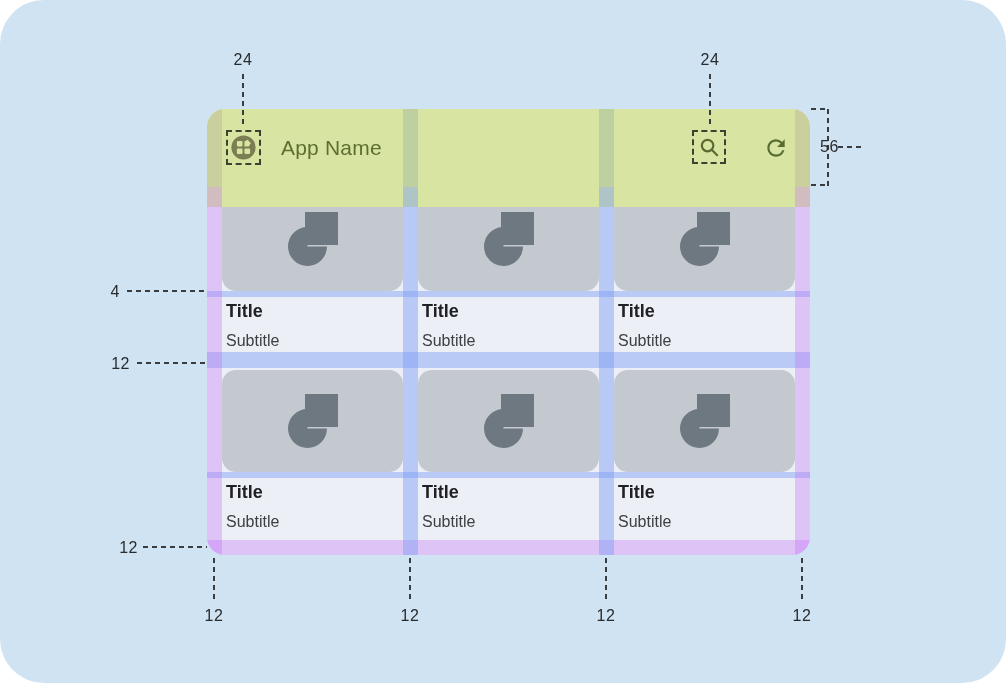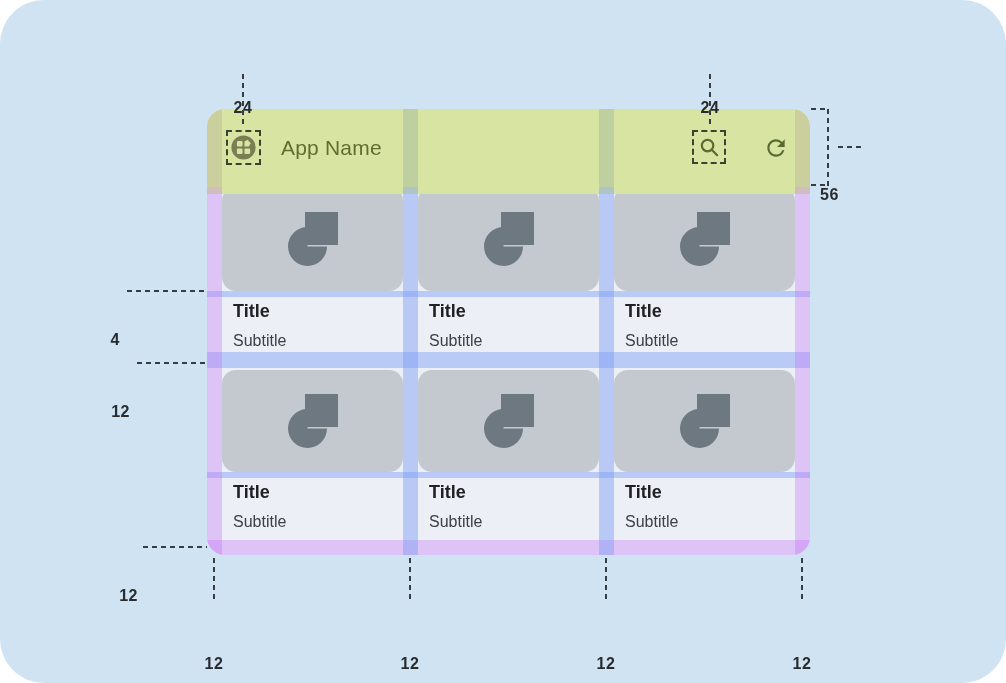--- a/index.html
+++ b/index.html
@@ -1,45 +1,45 @@
 <!DOCTYPE html>
 <html><head>
 <meta charset="utf-8">
 <style>
   html,body{margin:0;padding:0;background:#ffffff;font-family:"Liberation Sans",sans-serif;}
   .canvas{position:relative;width:1006px;height:683px;background:#d0e3f2;border-radius:44px;overflow:hidden;}
 
   
   .mockup{position:absolute;left:207px;top:109px;width:603px;height:446px;border-radius:18px;overflow:hidden;background:#edeff7;}
-  .appbar{position:absolute;left:0;top:0;width:100%;height:85px;background:#d8e5a2;}
+  .appbar{position:absolute;left:0;top:0;width:100%;height:98px;background:#d8e5a2;}
   .keybox{position:absolute;border:2px dashed #3d4130;box-sizing:border-box;display:flex;align-items:center;justify-content:center;}
   .logo-box{left:19px;top:21px;width:35px;height:35px;}
   .search-box{left:485px;top:21px;width:34px;height:34px;}
   .refresh-wrap{position:absolute;left:556px;top:26px;width:26px;height:26px;display:flex;align-items:center;justify-content:center;}
   .appname{position:absolute;left:74px;top:0;height:78px;display:flex;align-items:center;font-size:21px;font-weight:500;color:#5d6e30;letter-spacing:.2px;}
 
   
   .card-img{position:absolute;width:181px;background:#c4c9cf;border-radius:14px;display:flex;align-items:center;justify-content:center;}
-  .card-text{position:absolute;width:181px;padding-left:11px;box-sizing:border-box;}
+  .card-text{position:absolute;width:181px;padding-left:4px;box-sizing:border-box;}
   .card-title{font-size:18px;font-weight:700;color:#202124;line-height:1.25;padding-top:3px;}
   .card-sub{font-size:16px;font-weight:400;color:#3c4043;line-height:1.2;margin-top:8px;}
 
   
   .band{position:absolute;left:0;right:0;background:rgba(125,157,245,0.45);}
   .band-purple{position:absolute;left:0;right:0;background:rgba(196,116,246,0.36);}
   .vcol{position:absolute;top:0;bottom:0;width:15px;display:flex;flex-direction:column;}
   .vcol .seg-top{height:78px;flex:none;}
   .vcol .seg-bot{flex:1;}
   .margin-col .seg-top{background:#cbce9d;}
   .margin-col .seg-bot{background:rgba(196,116,246,0.36);}
   .gutter-col .seg-top{background:#becfa0;}
   .gutter-col .seg-bot{background:rgba(125,157,245,0.46);}
 
   
-  .num{position:absolute;font-size:16px;font-weight:700;color:#292c2e;letter-spacing:.5px;line-height:1;margin-top:48px;}
+  .num{position:absolute;font-size:16px;font-weight:400;color:#292c2e;letter-spacing:.5px;line-height:1;}
   .num.center{text-align:center;width:32px;}
   .num.right{text-align:right;}
   .vdash{position:absolute;width:2px;background:repeating-linear-gradient(180deg,#3a3d40 0 5px,transparent 5px 9px);}
   .hdash{position:absolute;height:2px;background:repeating-linear-gradient(90deg,#3a3d40 0 5px,transparent 5px 9px);}
 </style>
 </head>
 <body>
 
 <div class="canvas">
 

